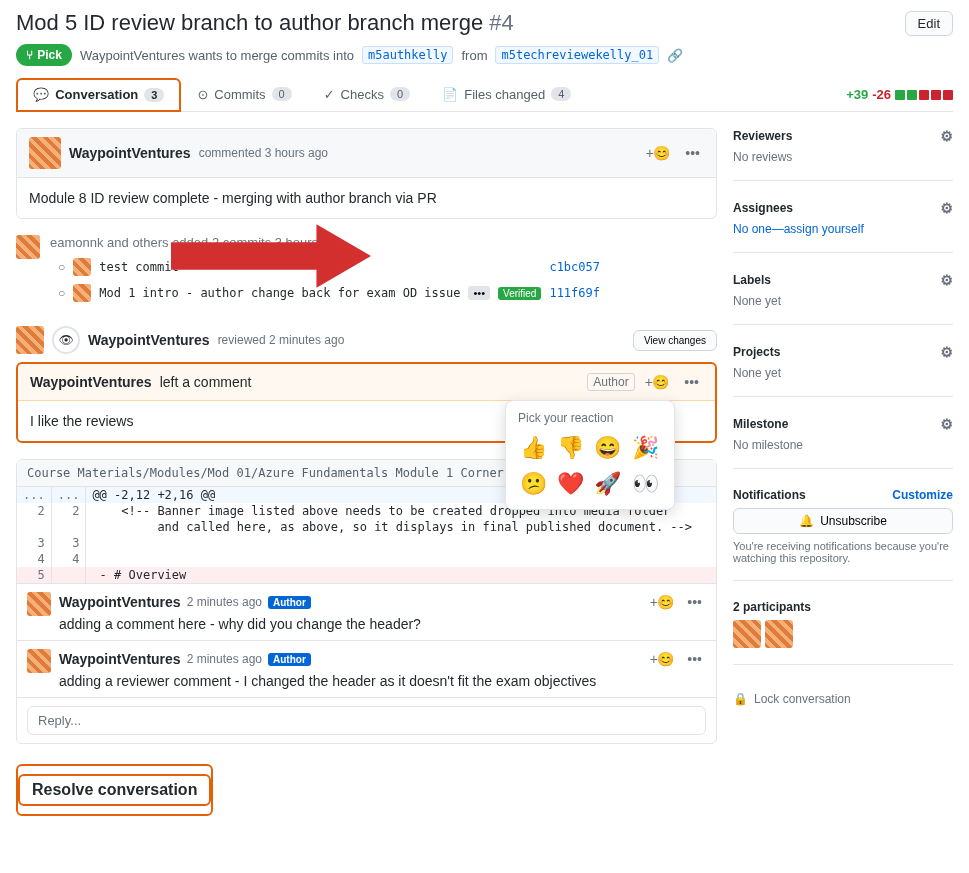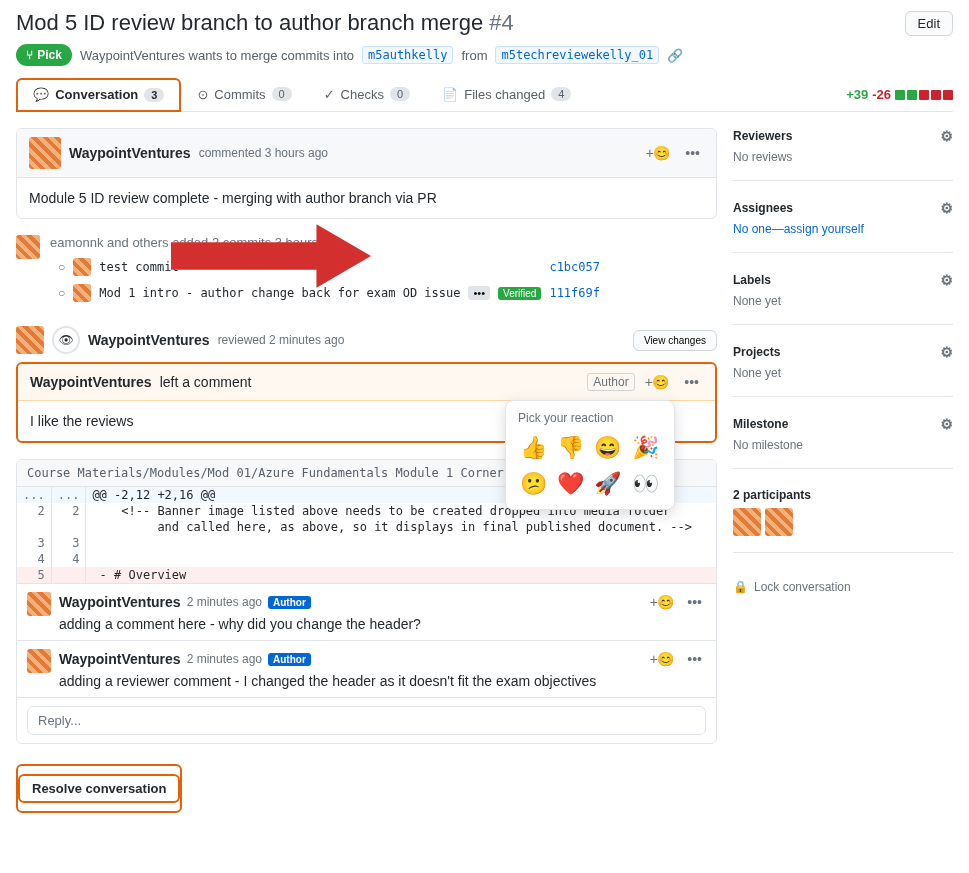--- a/index.html
+++ b/index.html
@@ -56,21 +56,21 @@
     .diff-dots { background: #f1f8ff; color: #6a737d; }
     .diff-removed { background: #ffeef0; }
     .diff-removed .diff-content { color: #24292e; }
 
     .inline-comment { padding: 8px 10px; display: flex; align-items: flex-start; gap: 8px; border-top: 1px solid #e1e4e8; }
     .author-badge { background: #0366d6; color: #fff; font-size: 10px; padding: 1px 5px; border-radius: 3px; font-weight: 600; }
 
     .reply-box { padding: 8px 10px; border-top: 1px solid #e1e4e8; }
     .reply-input { width: 100%; border: 1px solid #e1e4e8; border-radius: 6px; padding: 6px 10px; color: #6a737d; font-size: 13px; background: #fff; cursor: text; }
 
-    .resolve-btn { border: 2px solid #e36209; background: #fff; padding: 5px 12px; border-radius: 6px; cursor: pointer; font-size: 13px; font-weight: 600; color: #24292e; }
+    .resolve-btn { border: 2px solid #e36209; background: #fff; padding: 5px 12px; border-radius: 6px; cursor: pointer; font-size: 16px; font-weight: 600; color: #24292e; }
 
     .sidebar-section { margin-bottom: 19px; border-bottom: 1px solid #e1e4e8; padding-bottom: 16px; }
     .sidebar-label { font-size: 12px; font-weight: 600; color: #24292e; display: flex; align-items: center; justify-content: space-between; margin-bottom: 6px; }
     .sidebar-value { font-size: 12px; color: #6a737d; }
     .sidebar-link { font-size: 12px; color: #0366d6; cursor: pointer; }
     .gear-icon { color: #6a737d; cursor: pointer; font-size: 14px; }
 
     .participants { display: flex; gap: 4px; flex-wrap: wrap; margin-top: 6px; }
 
     .unsubscribe-btn { display: flex; align-items: center; gap: 6px; border: 1px solid #d1d5da; background: #fafbfc; padding: 5px 12px; border-radius: 6px; cursor: pointer; font-size: 12px; width: 100%; justify-content: center; margin-bottom: 6px; }
@@ -173,21 +173,21 @@
         <div class="comment-header">
           <div class="avatar-sq"></div>
           <span class="comment-author">WaypointVentures</span>
           <span class="comment-time">commented 3 hours ago</span>
           <div class="comment-actions">
             <button class="icon-btn">+😊</button>
             <button class="icon-btn">•••</button>
           </div>
         </div>
         <div class="comment-body">
-          <span>Module 5 ID review complete - merging with author branch via PR</span>
+          <span>Module 8 ID review complete - merging with author branch via PR</span>
         </div>
       </div>
 
       
       <div class="timeline-item">
         <div class="avatar-sq" style="width:24px;height:24px;"></div>
         <div>
           <span>eamonnk and others added 2 commits 3 hours ago</span>
           <div class="commit-line" style="margin-top:4px;">
             <span style="color:#6a737d;font-size:12px;">○</span>
@@ -359,20 +359,31 @@
       </div>
       <div class="sidebar-section">
         <div class="sidebar-label">
           <span>Milestone</span>
           <span class="gear-icon">⚙</span>
         </div>
         <div class="sidebar-value">No milestone</div>
       </div>
       <div class="sidebar-section">
         <div class="sidebar-label">
+          <span>Notifications</span>
+          <span class="sidebar-link">Customize</span>
+        </div>
+        <button class="unsubscribe-btn">
+          <span>🔔</span>
+          <span>Unsubscribe</span>
+        </button>
+        <div class="notif-text">You're receiving notifications because you're watching this repository.</div>
+      </div>
+      <div class="sidebar-section">
+        <div class="sidebar-label">
           <span>2 participants</span>
         </div>
         <div class="participants">
           <div class="avatar-sq" style="width:28px;height:28px;"></div>
           <div class="avatar-sq" style="width:28px;height:28px;"></div>
         </div>
       </div>
       <div class="lock-section">
         <span>🔒</span>
         <span>Lock conversation</span>

